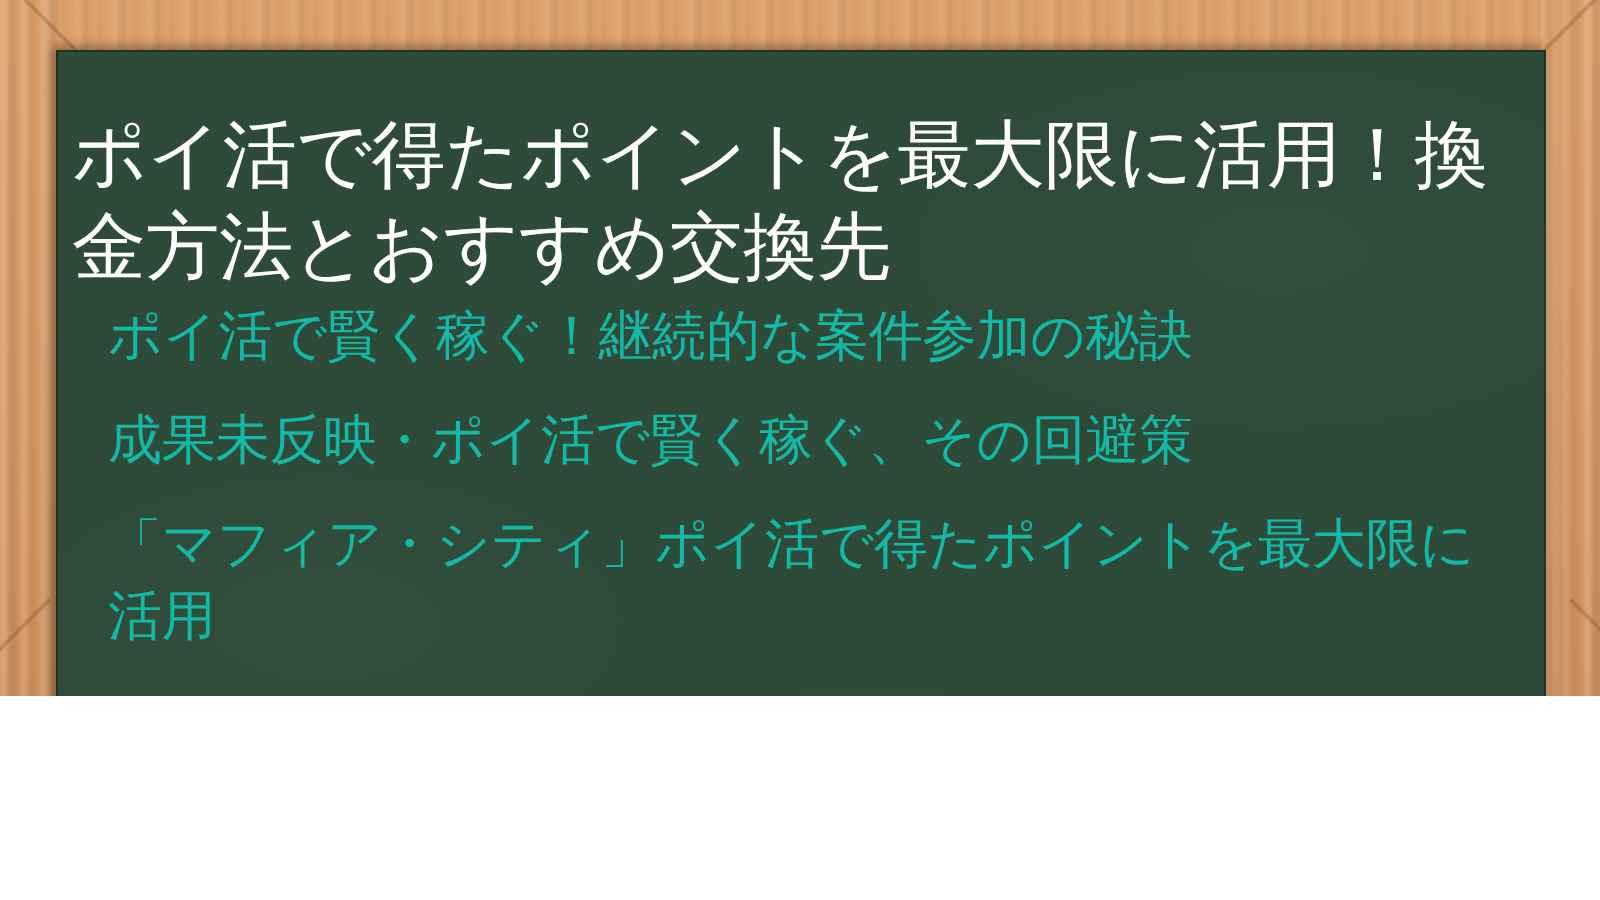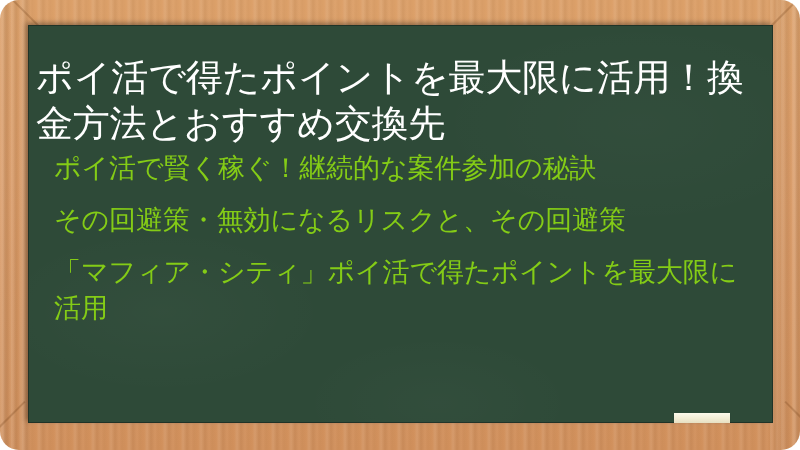--- a/index.html
+++ b/index.html
@@ -11,34 +11,33 @@
     width: 800px;
     height: 450px;
     overflow: hidden;
     font-family: "Liberation Sans", "DejaVu Sans", sans-serif;
   }
 
   
   #chalkboard-card {
     position: relative;
     width: 800px;
-    height: 450px;
+    height: 348px;
     overflow: hidden;
     background:
       repeating-linear-gradient(
         90deg,
         rgba(255,255,255,0.00) 0px,
         rgba(255,255,255,0.09) 3px,
         rgba(0,0,0,0.045) 7px,
         rgba(255,255,255,0.03) 11px,
         rgba(0,0,0,0.02) 14px,
         rgba(255,255,255,0.00) 18px
       ),
       linear-gradient(180deg, #dca069 0%, #d99a66 40%, #d1905c 100%);
-    border-radius: 19px;
   }
 
   
   #frame-grain-left,
   #frame-grain-right {
     position: absolute;
     top: 0;
     height: 450px;
     pointer-events: none;
   }
@@ -129,21 +128,21 @@
   #article-list {
     position: absolute;
     left: 8px;
     top: 125px;
     width: 716px;
     list-style: none;
     margin: 0;
     padding: 0;
   }
   .article-list-item {
-    color: #84cc16;
+    color: #14b8a6;
     font-size: 27px;
     font-weight: 400;
     line-height: 36px;
     letter-spacing: -0.1px;
     margin: 0 0 16px 0;
     padding: 0 0 0 18px;
   }
 
   
   #chalk-stick {
@@ -171,21 +170,21 @@
 
   <div id="board-surface">
     <div id="board-texture"></div>
 
     <div id="board-content">
 
       <h1 id="page-title">ポイ活で得たポイントを最大限に活用！換金方法とおすすめ交換先</h1>
 
       <ul id="article-list">
         <li class="article-list-item">ポイ活で賢く稼ぐ！継続的な案件参加の秘訣</li>
-        <li class="article-list-item">その回避策・無効になるリスクと、その回避策</li>
+        <li class="article-list-item">成果未反映・ポイ活で賢く稼ぐ、その回避策</li>
         <li class="article-list-item">「マフィア・シティ」ポイ活で得たポイントを最大限に活用</li>
       </ul>
 
     </div>
 
     <div id="chalk-stick"></div>
   </div>
 
 </div>
 

